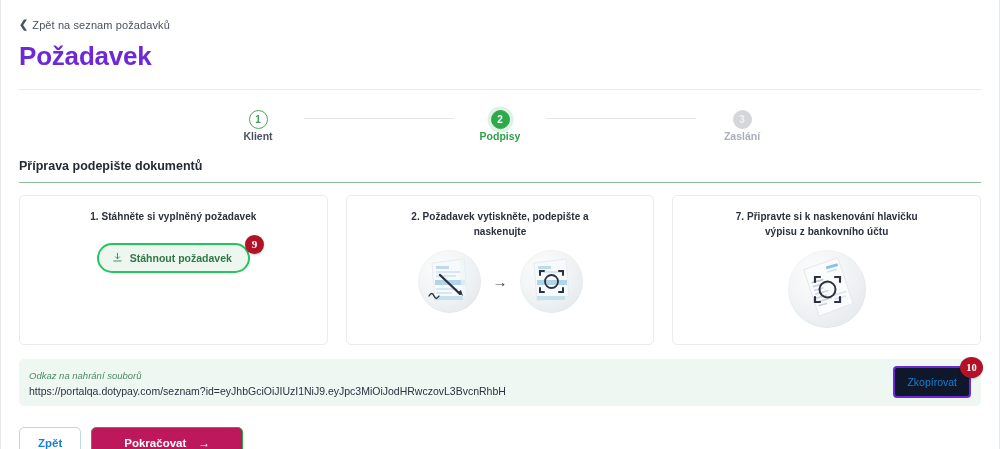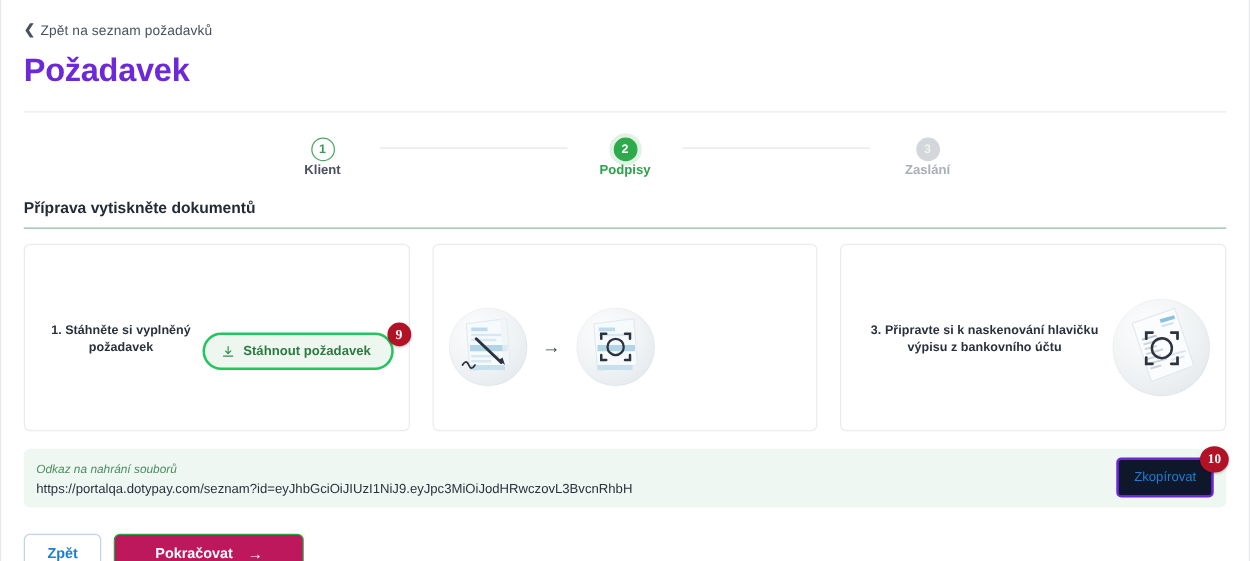--- a/index.html
+++ b/index.html
@@ -82,21 +82,21 @@
   .cards {
     display: flex; gap: 18px; margin-top: 12px;
   }
   .card {
     position: relative;
     flex: 1 1 0; height: 150px;
     background: #ffffff;
     border: 1px solid #e9ebef;
     border-radius: 5px;
     padding: 14px 12px 10px 12px;
-    display: flex; flex-direction: row; align-items: center;
+    display: flex; flex-direction: column; align-items: center;
   }
   .card-title {
     font-size: 10px; font-weight: 700; color: #2a303c;
     text-align: center; line-height: 1.45; letter-spacing: .05px;
     max-width: 215px;
   }
 
   
   .dl-wrap { position: relative; margin-top: 18px; }
   .dl-btn {
@@ -211,21 +211,21 @@
       <div class="step-line"></div>
       <div class="step">
         <div class="step-circle-wrap">
           <div class="circle todo">3</div>
         </div>
         <div class="step-label muted">Zaslání</div>
       </div>
     </div>
 
     
-    <div class="section-head">Příprava vytiskněte dokumentů</div>
+    <div class="section-head">Příprava podepište dokumentů</div>
     <div class="section-rule"></div>
 
     
     <div class="cards">
 
       <div class="card">
         <div class="card-title">1. Stáhněte si vyplněný požadavek</div>
         <div class="dl-wrap">
           <button class="dl-btn">
             <span class="dl-icon">
@@ -235,20 +235,21 @@
                   <path d="M4 19.5h16"></path>
               </svg>
             </span>
             <span>Stáhnout požadavek</span>
           </button>
           <div class="badge badge-9">9</div>
         </div>
       </div>
 
       <div class="card">
+        <div class="card-title">2. Požadavek vytiskněte, podepište a naskenujte</div>
         <div class="illus-row">
           <div class="circ-img">
             <svg viewBox="0 0 63 63">
               <g opacity="0.95">
                 <path d="M14 13 L46 9 L49 46 L17 51 Z" fill="#f7fafc" stroke="#dfe6ec" stroke-width="0.8"></path>
                 <rect x="18" y="16" width="13" height="3" fill="#bcd9ea"></rect>
                 <rect x="18" y="21" width="24" height="2" fill="#d6e7f1"></rect>
                 <rect x="18" y="25" width="20" height="2" fill="#d6e7f1"></rect>
                 <rect x="17" y="30" width="30" height="5" fill="#aed2e6"></rect>
                 <rect x="18" y="38" width="22" height="2" fill="#d6e7f1"></rect>
@@ -279,21 +280,21 @@
                 <path d="M20 38 v4 h4"></path>
                   <path d="M43 38 v4 h-4"></path>
                 <circle cx="31.5" cy="31.5" r="6.5" stroke-width="1.8"></circle>
               </g>
             </svg>
           </div>
         </div>
       </div>
 
       <div class="card">
-        <div class="card-title">3. Připravte si k naskenování hlavičku výpisu z bankovního účtu</div>
+        <div class="card-title">7. Připravte si k naskenování hlavičku výpisu z bankovního účtu</div>
         <div class="illus-row">
           <div class="circ-img big">
             <svg viewBox="0 0 78 78">
               <g transform="rotate(-16 39 39)">
                 <path d="M22 14 L58 12 L60 60 L24 63 Z" fill="#fbfcfd" stroke="#e2e7ec" stroke-width="0.9"></path>
                 <rect x="44" y="17" width="12" height="3" fill="#8fc0e0"></rect>
                 <rect x="44" y="22" width="10" height="1.6" fill="#cfe2ee"></rect>
                 <rect x="26" y="28" width="12" height="1.6" fill="#b9c3cc"></rect>
                 <rect x="26" y="32" width="16" height="1.6" fill="#cdd5dc"></rect>
                 <rect x="26" y="36" width="10" height="1.6" fill="#cdd5dc"></rect>

